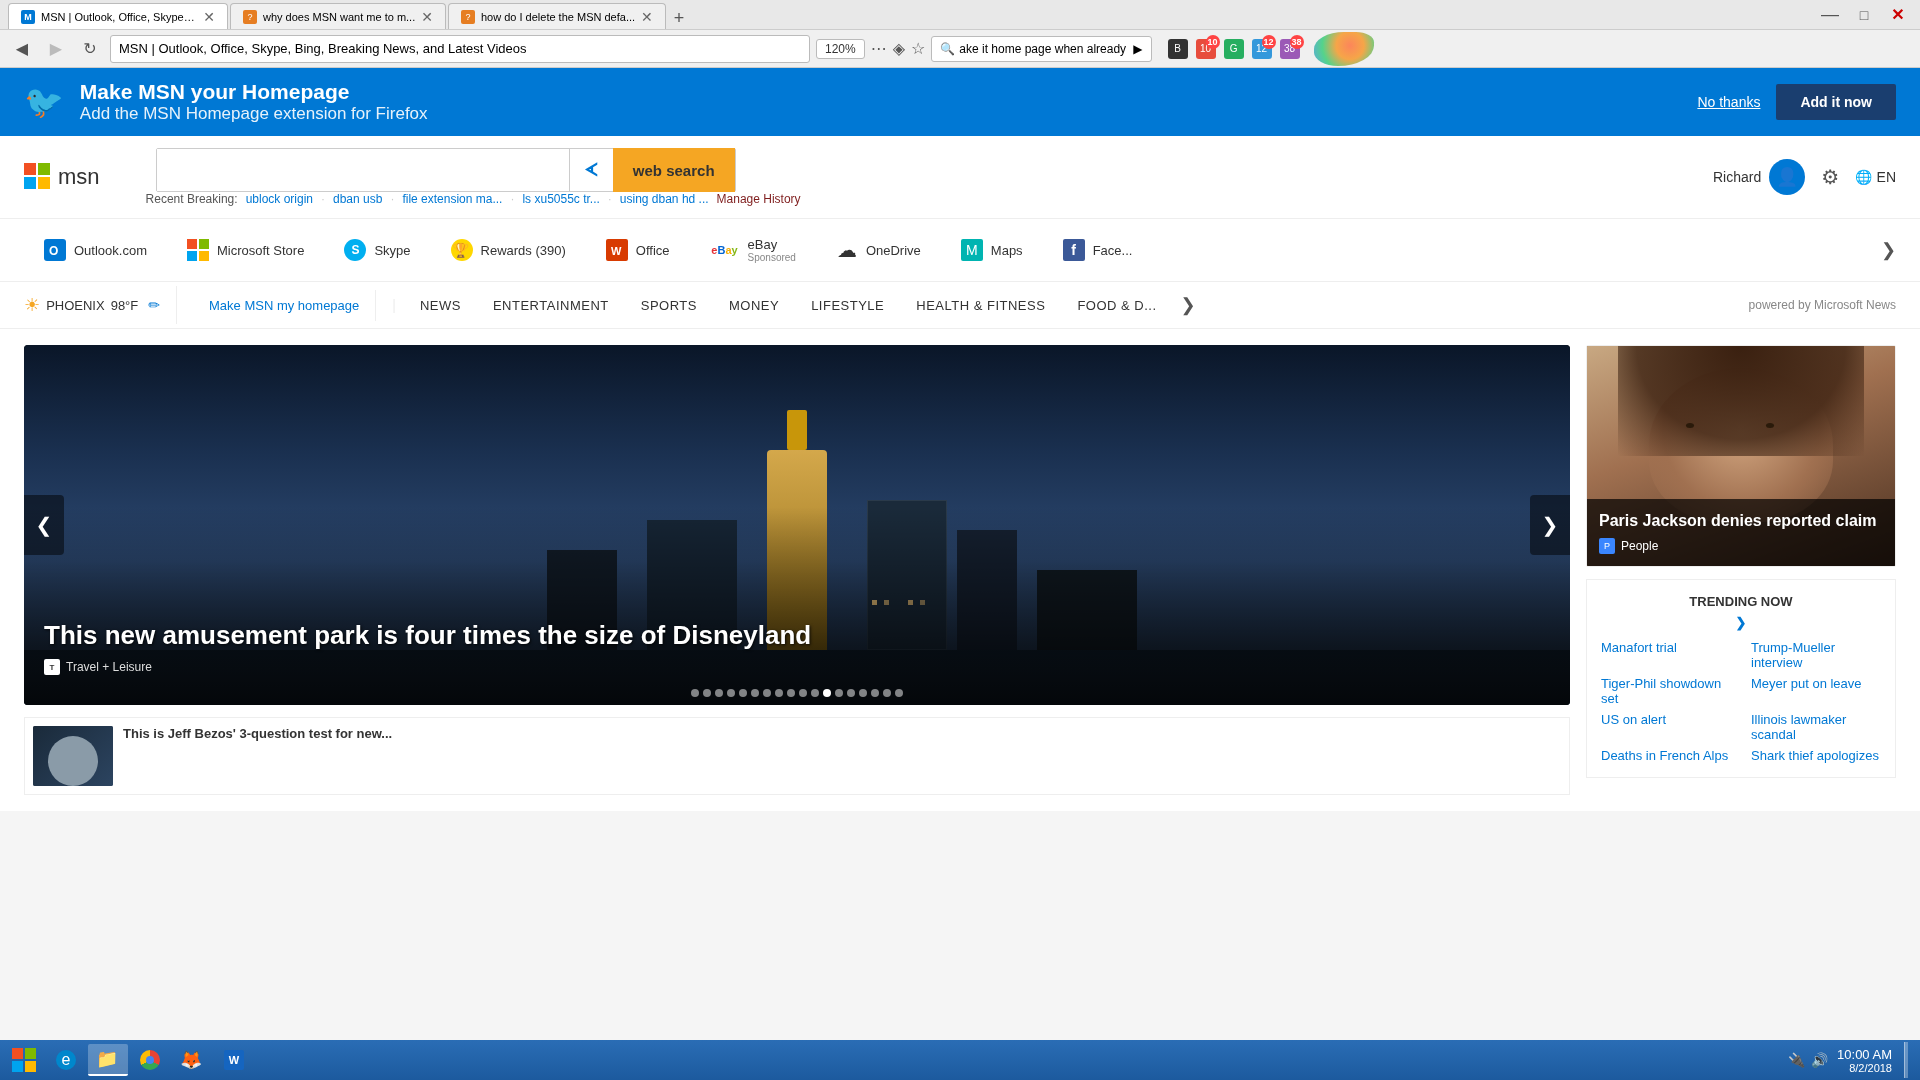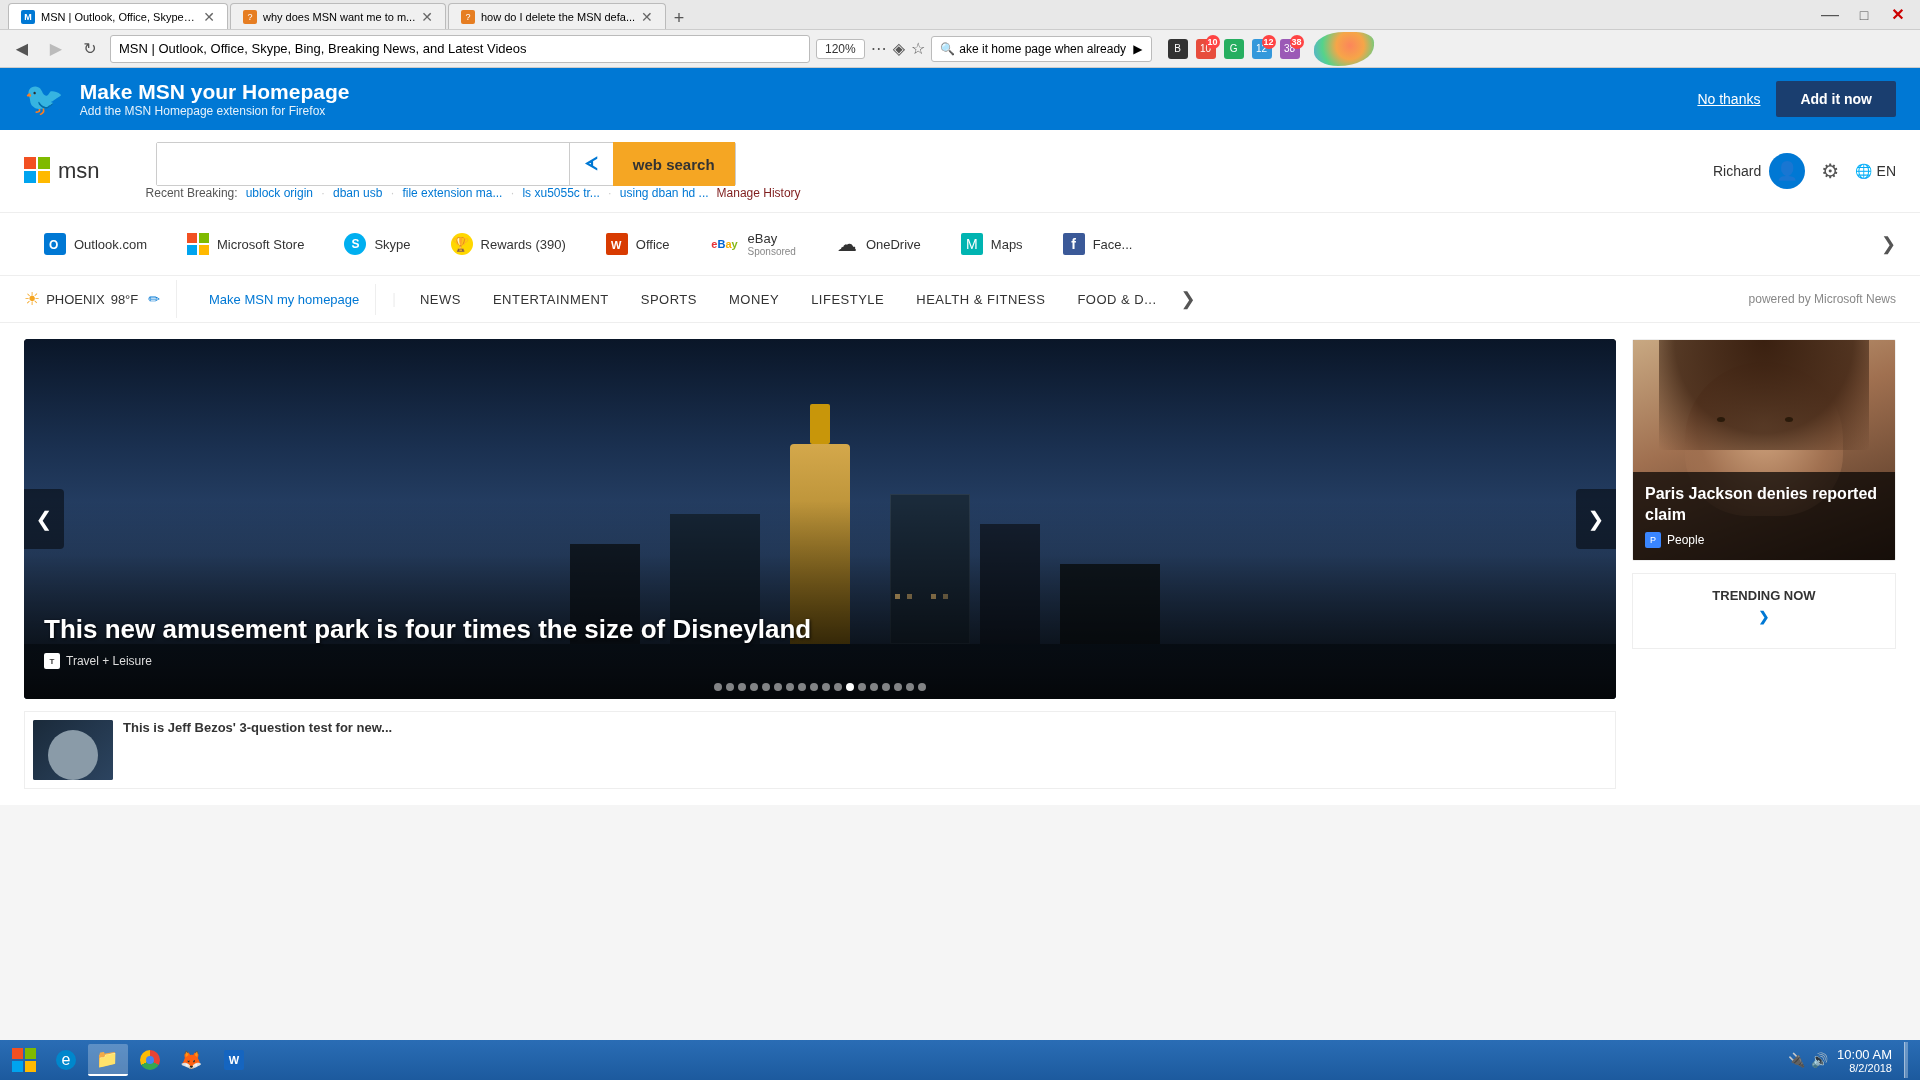--- a/index.html
+++ b/index.html
@@ -113,21 +113,21 @@
     .msn-banner {
       background: #0078d4;
       color: #fff;
       display: flex;
       align-items: center;
       padding: 12px 24px;
       gap: 16px;
     }
     .msn-banner-logo { font-size: 32px; }
     .msn-banner-text h2 { font-size: 21px; font-weight: 700; }
-    .msn-banner-text p { font-size: 12px; opacity: 0.9; }
+    .msn-banner-text p { font-size: 17px; opacity: 0.9; text-align: center; }
     .msn-banner-actions { margin-left: auto; display: flex; gap: 16px; align-items: center; }
     .no-thanks-btn {
       background: none;
       border: none;
       color: #fff;
       text-decoration: underline;
       cursor: pointer;
       font-size: 14px;
     }
     .add-now-btn {
@@ -283,21 +283,21 @@
     .powered-by { margin-left: auto; font-size: 12px; color: #888; white-space: nowrap; }
 
     
     .msn-content {
       display: flex;
       padding: 16px 24px;
       gap: 16px;
       max-width: 1920px;
     }
     .main-col { flex: 1; }
-    .side-col { width: 264px; flex-shrink: 0; }
+    .side-col { width: 310px; flex-shrink: 0; }
 
     
     .hero-carousel {
       position: relative;
       border-radius: 4px;
       overflow: hidden;
       height: 360px;
       background: #111;
     }
     .hero-caption {
@@ -828,20 +828,34 @@
               </div>
             </div>
           </div>
         </div>
 
         <div class="trending-box">
           <div class="trending-header">
             <span>TRENDING NOW</span>
             <span class="trending-chevron">❯</span>
           </div>
+          <div class="trending-grid">
+
+            <a class="trending-item">Manafort trial</a>
+            <a class="trending-item">Trump-Mueller interview</a>
+
+            <a class="trending-item">Tiger-Phil showdown set</a>
+            <a class="trending-item">Meyer put on leave</a>
+
+            <a class="trending-item">US on alert</a>
+            <a class="trending-item">Illinois lawmaker scandal</a>
+
+            <a class="trending-item">Deaths in French Alps</a>
+            <a class="trending-item">Shark thief apologizes</a>
+          </div>
         </div>
       </div>
     </div>
   </div>
 </div>
 
 <div class="taskbar">
   <button class="start-btn">
     <svg width="24" height="24" viewBox="0 0 24 24">
       <rect x="0" y="0" width="11" height="11" fill="#f25022"></rect>

